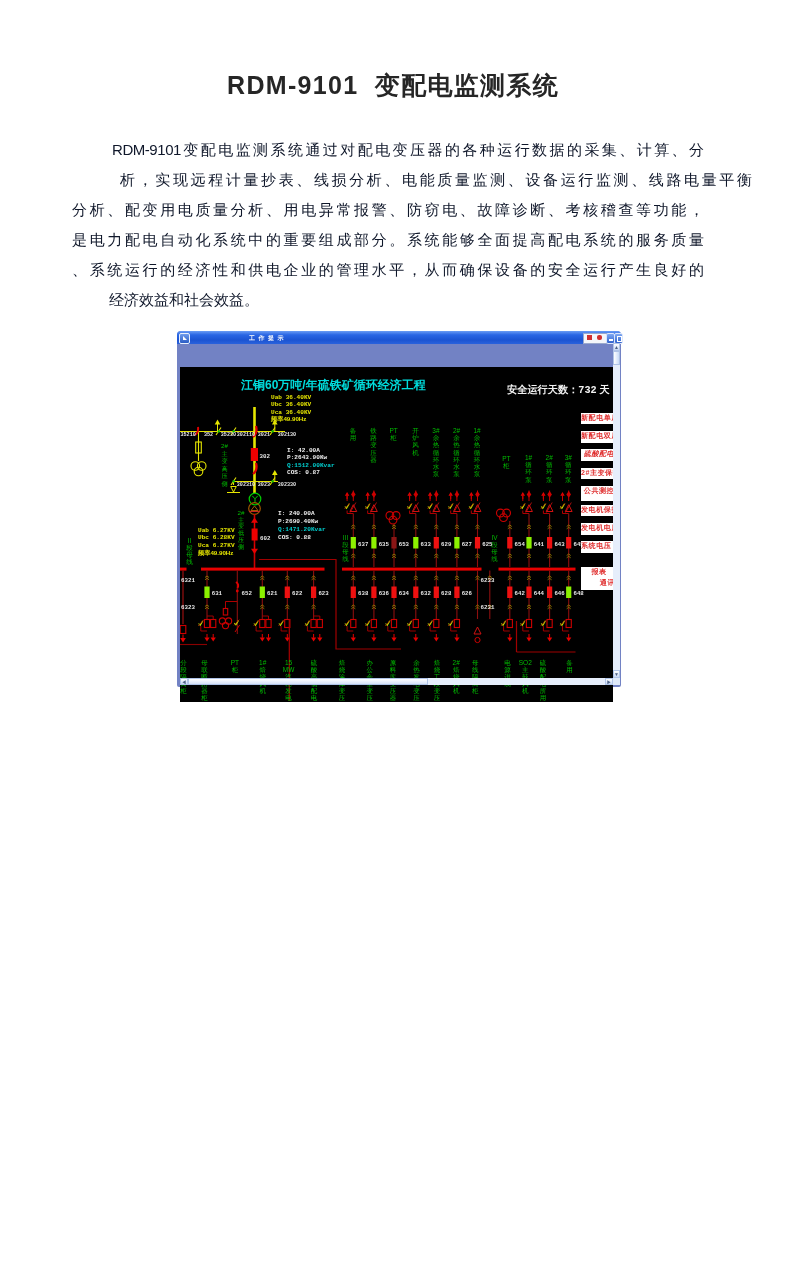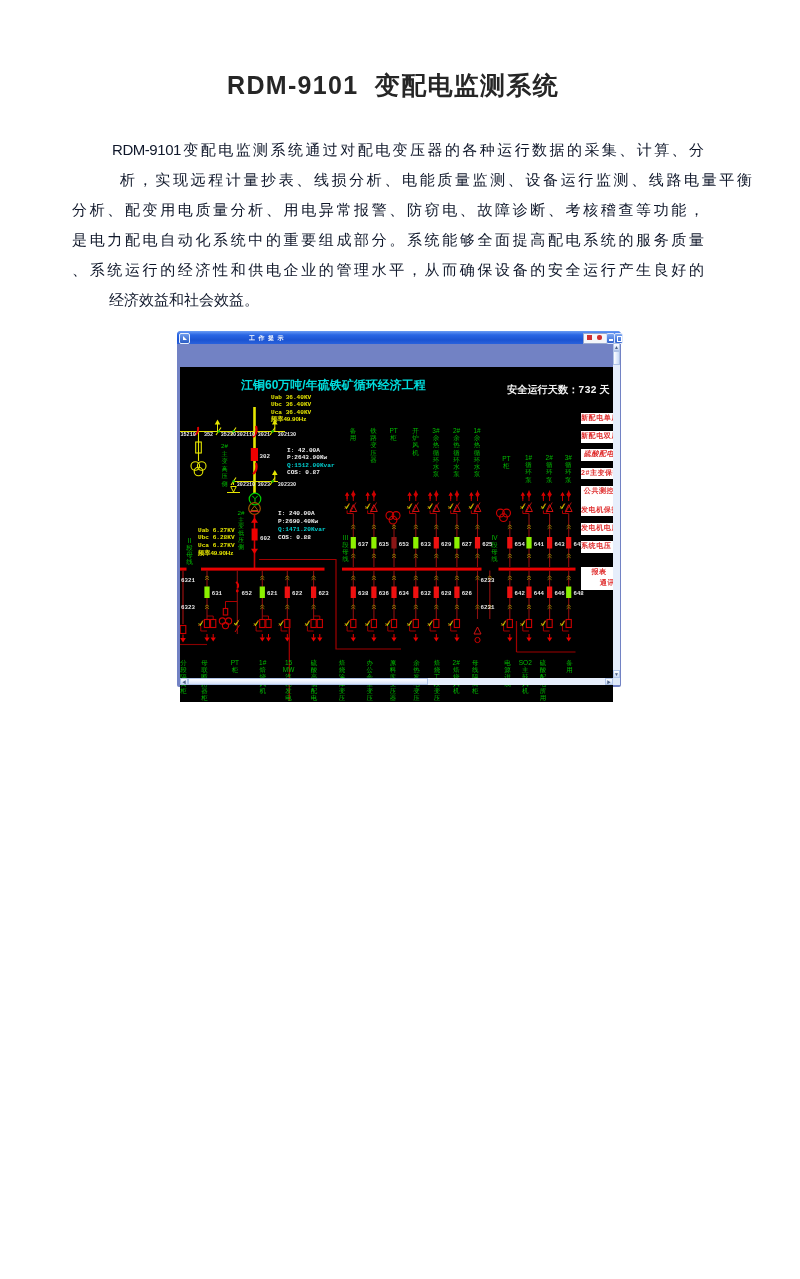--- a/index.html
+++ b/index.html
@@ -606,21 +606,21 @@
 <div style="position:absolute;left:0;top:0;width:433px;height:335px;pointer-events:none;">
 
 <div style="position:absolute;left:401px;top:45.6px;width:36px;height:11.6px;background:#ffffff;color:#e03030;font-size:7.1px;font-weight:700;text-align:center;line-height:11.6px;letter-spacing:0.5px;white-space:nowrap;overflow:hidden;">新配电单厂</div>
 
 <div style="position:absolute;left:401px;top:64.0px;width:36px;height:11.6px;background:#ffffff;color:#e03030;font-size:7.1px;font-weight:700;text-align:center;line-height:11.6px;letter-spacing:0.5px;white-space:nowrap;overflow:hidden;">新配电双厂</div>
 
 <div style="position:absolute;left:401px;top:82.4px;width:36px;height:11.6px;background:#ffffff;color:#e03030;font-size:7.1px;font-weight:700;text-align:center;line-height:11.6px;letter-spacing:0.5px;white-space:nowrap;overflow:hidden;font-style:italic;">硫酸配电</div>
 
 <div style="position:absolute;left:401px;top:100.8px;width:36px;height:11.6px;background:#ffffff;color:#e03030;font-size:7.1px;font-weight:700;text-align:center;line-height:11.6px;letter-spacing:0.5px;white-space:nowrap;overflow:hidden;">2#主变保护</div>
 
-<div style="position:absolute;left:401px;top:119.2px;width:36px;height:27px;background:#ffffff;color:#e03030;font-size:7.1px;font-weight:700;text-align:center;line-height:11.6px;letter-spacing:0.5px;white-space:nowrap;overflow:hidden;">公共测控</div>
+<div style="position:absolute;left:401px;top:119.2px;width:36px;height:15px;background:#ffffff;color:#e03030;font-size:7.1px;font-weight:700;text-align:center;line-height:11.6px;letter-spacing:0.5px;white-space:nowrap;overflow:hidden;">公共测控</div>
 
 <div style="position:absolute;left:401px;top:137.6px;width:36px;height:11.6px;background:#ffffff;color:#e03030;font-size:7.1px;font-weight:700;text-align:center;line-height:11.6px;letter-spacing:0.5px;white-space:nowrap;overflow:hidden;">发电机保护</div>
 
 <div style="position:absolute;left:401px;top:156.0px;width:36px;height:11.6px;background:#ffffff;color:#e03030;font-size:7.1px;font-weight:700;text-align:center;line-height:11.6px;letter-spacing:0.5px;white-space:nowrap;overflow:hidden;">发电机电度</div>
 
 <div style="position:absolute;left:401px;top:174.4px;width:36px;height:11.6px;background:#ffffff;color:#e03030;font-size:7.1px;font-weight:700;text-align:left;line-height:11.6px;letter-spacing:0.5px;white-space:nowrap;overflow:hidden;">系统电压</div>
 
 <div style="position:absolute;left:401px;top:200px;width:36px;height:11.6px;background:#ffffff;color:#e03030;font-size:7.1px;font-weight:700;text-align:center;line-height:11.6px;letter-spacing:0.5px;white-space:nowrap;overflow:hidden;">报表</div>
 
 <div style="position:absolute;left:401px;top:211.2px;width:36px;height:11.6px;background:#ffffff;color:#e03030;font-size:7.1px;font-weight:700;text-align:center;line-height:11.6px;letter-spacing:0.5px;white-space:nowrap;overflow:hidden;padding-left:16px;">通讯总览</div>

